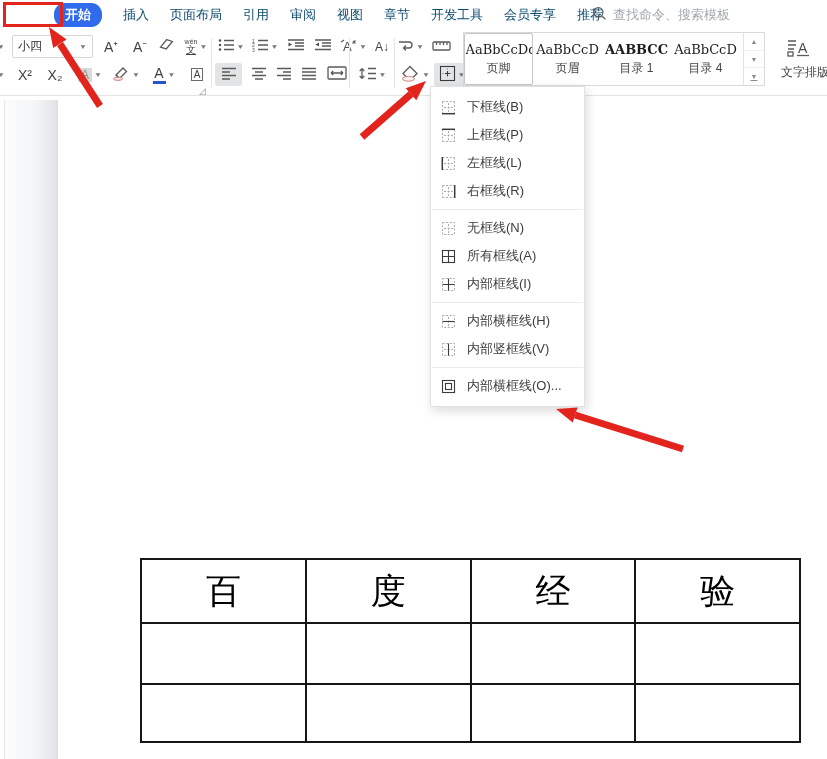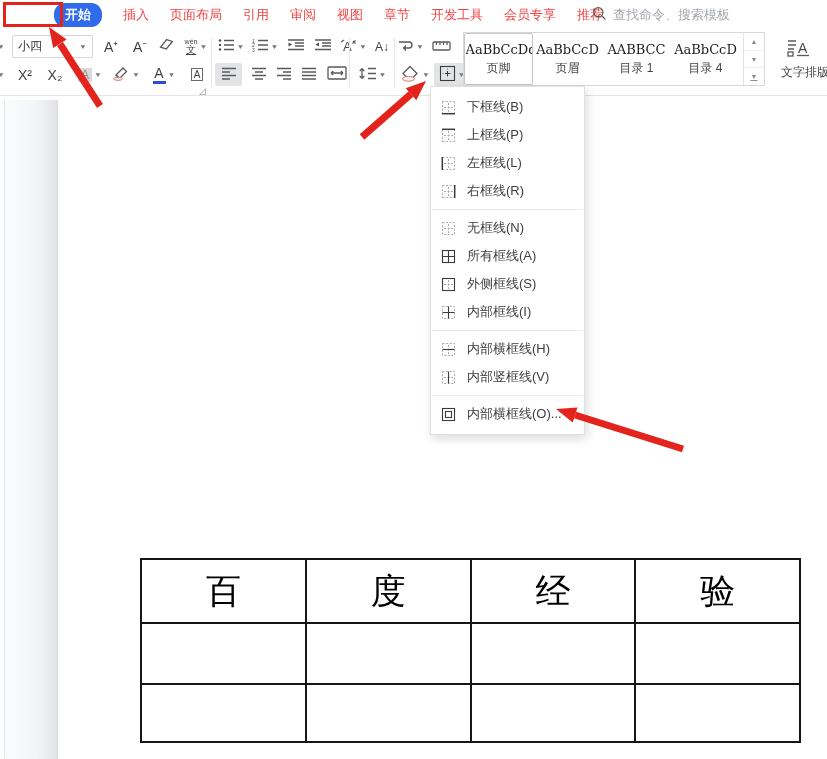--- a/index.html
+++ b/index.html
@@ -2,21 +2,21 @@
 <html><head>
 <meta charset="utf-8">
 <style>
   * { margin:0; padding:0; box-sizing:border-box; }
   html,body { width:827px; height:759px; overflow:hidden; }
   body { font-family:"Liberation Sans", sans-serif; background:#fff; position:relative; color:#424242; }
   .app { position:absolute; inset:0; }
 
   
   .tabbar { position:absolute; top:0; left:0; right:0; height:30px; background:#fff; display:flex; align-items:center;padding-left:45px; }
-  .tab { font-size:13px; color:#ef4444; margin-left:21px; white-space:nowrap; cursor:default; }
+  .tab { font-size:13px; color:#0c4a6e; margin-left:21px; white-space:nowrap; cursor:default; }
   .tab-home { margin-left:9px; background:#2f6bea; color:#fff; border-radius:11px; padding:3px 11px; font-weight:bold; position:relative; z-index:5; }
   .red-box { position:absolute; left:3px; top:2px; width:60px; height:25px; border:3px solid #e2241d; z-index:6; pointer-events:none; }
   .search { position:absolute; left:592px; top:6px; display:flex; align-items:center; gap:6px; color:#a2a7ad; font-size:13px; }
 
   
   .toolbar { position:absolute; top:30px; left:0; right:0; height:66px; background:#fff; border-bottom:1px solid #e4e4e4; }
   .tb { position:absolute; height:23px; display:flex; align-items:center; justify-content:center; color:#4d4d4d; font-size:13px; border-radius:2px; }
   .tb.active { background:#e2e4e6; }
   .caret { font-size:8px; color:#7a7a7a; margin-left:2px; transform:scaleY(.8); }
   .combo { border:1px solid #d6d6d6; background:#fff; justify-content:space-between; padding:3px 5px; font-size:12px; color:#333; }
@@ -29,21 +29,21 @@
   .colorA .bar { width:13px; height:3px; margin-top:1px; }
   .boxA { border:1px solid #6a6a6a; font-size:10px; padding:0 2px; color:#3f3f3f; }
   .shadeA { background:#d9d9d9; color:#8e8e8e; font-size:12px; padding:0 3px; }
   .launcher { position:absolute; left:199px; top:56px; font-size:9px; color:#8b8b8b; }
 
   
   .gallery { position:absolute; left:463px; top:2px; width:302px; height:54px; border:1px solid #d9d9d9; background:#fff; display:flex; }
   .style-item { width:69px; height:100%; display:flex; flex-direction:column; align-items:center; justify-content:center; gap:3px; }
   .style-item.sel { border:1px solid #c4c6c9; border-radius:2px; }
   .style-prev { font-family:"DejaVu Serif", serif; font-size:13px; color:#1d1d1d; white-space:nowrap; overflow:hidden; max-width:66px; }
-  .style-prev.b { font-weight:normal; }
+  .style-prev.b { font-weight:bold; }
   .style-lab { font-size:12px; color:#454545; }
   .gal-scroll { margin-left:auto; width:21px; border-left:1px solid #e3e3e3; display:flex; flex-direction:column; }
   .gal-btn { flex:1; display:flex; align-items:center; justify-content:center; font-size:7px; color:#8a8a8a; border-bottom:1px solid #efefef; }
   .gal-btn:last-child { border-bottom:none; }
   .wztb { position:absolute; left:769px; top:3px; width:57px; height:52px; display:flex; flex-direction:column; align-items:center; justify-content:center; gap:2px; }
   .wztb-label { font-size:12px; color:#3f3f3f; white-space:nowrap;margin-left:28px; }
 
   
   .doc { position:absolute; top:96px; left:0; right:0; bottom:0; background:#fff; }
   .canvas-strip { position:absolute; left:4px; top:4px; width:54px; bottom:0;
@@ -406,27 +406,20 @@
           <path d="M7.5 3 V12 M3 7.5 H12" class="d"></path>
         </svg>
       <span>无框线(N)</span>
     </div>
     <div class="mi">
       <svg class="micon" viewBox="0 0 15 15">
           <rect x="1.5" y="1.5" width="12" height="12" class="s1"></rect>
           <path d="M7.5 1.5 V13.5 M1.5 7.5 H13.5" class="s1"></path>
         </svg>
       <span>所有框线(A)</span>
-    </div>
-    <div class="mi">
-      <svg class="micon" viewBox="0 0 15 15">
-          <rect x="1.5" y="1.5" width="12" height="12" class="s1"></rect>
-          <path d="M7.5 3 V12 M3 7.5 H12" class="d"></path>
-        </svg>
-      <span>外侧框线(S)</span>
     </div>
     <div class="mi">
       <svg class="micon" viewBox="0 0 15 15">
           <rect x="1.5" y="1.5" width="12" height="12" class="d"></rect>
           <path d="M7.5 1.5 V13.5 M1.5 7.5 H13.5" class="s1"></path>
         </svg>
       <span>内部框线(I)</span>
     </div>
     <div class="msep"></div>
     <div class="mi">

